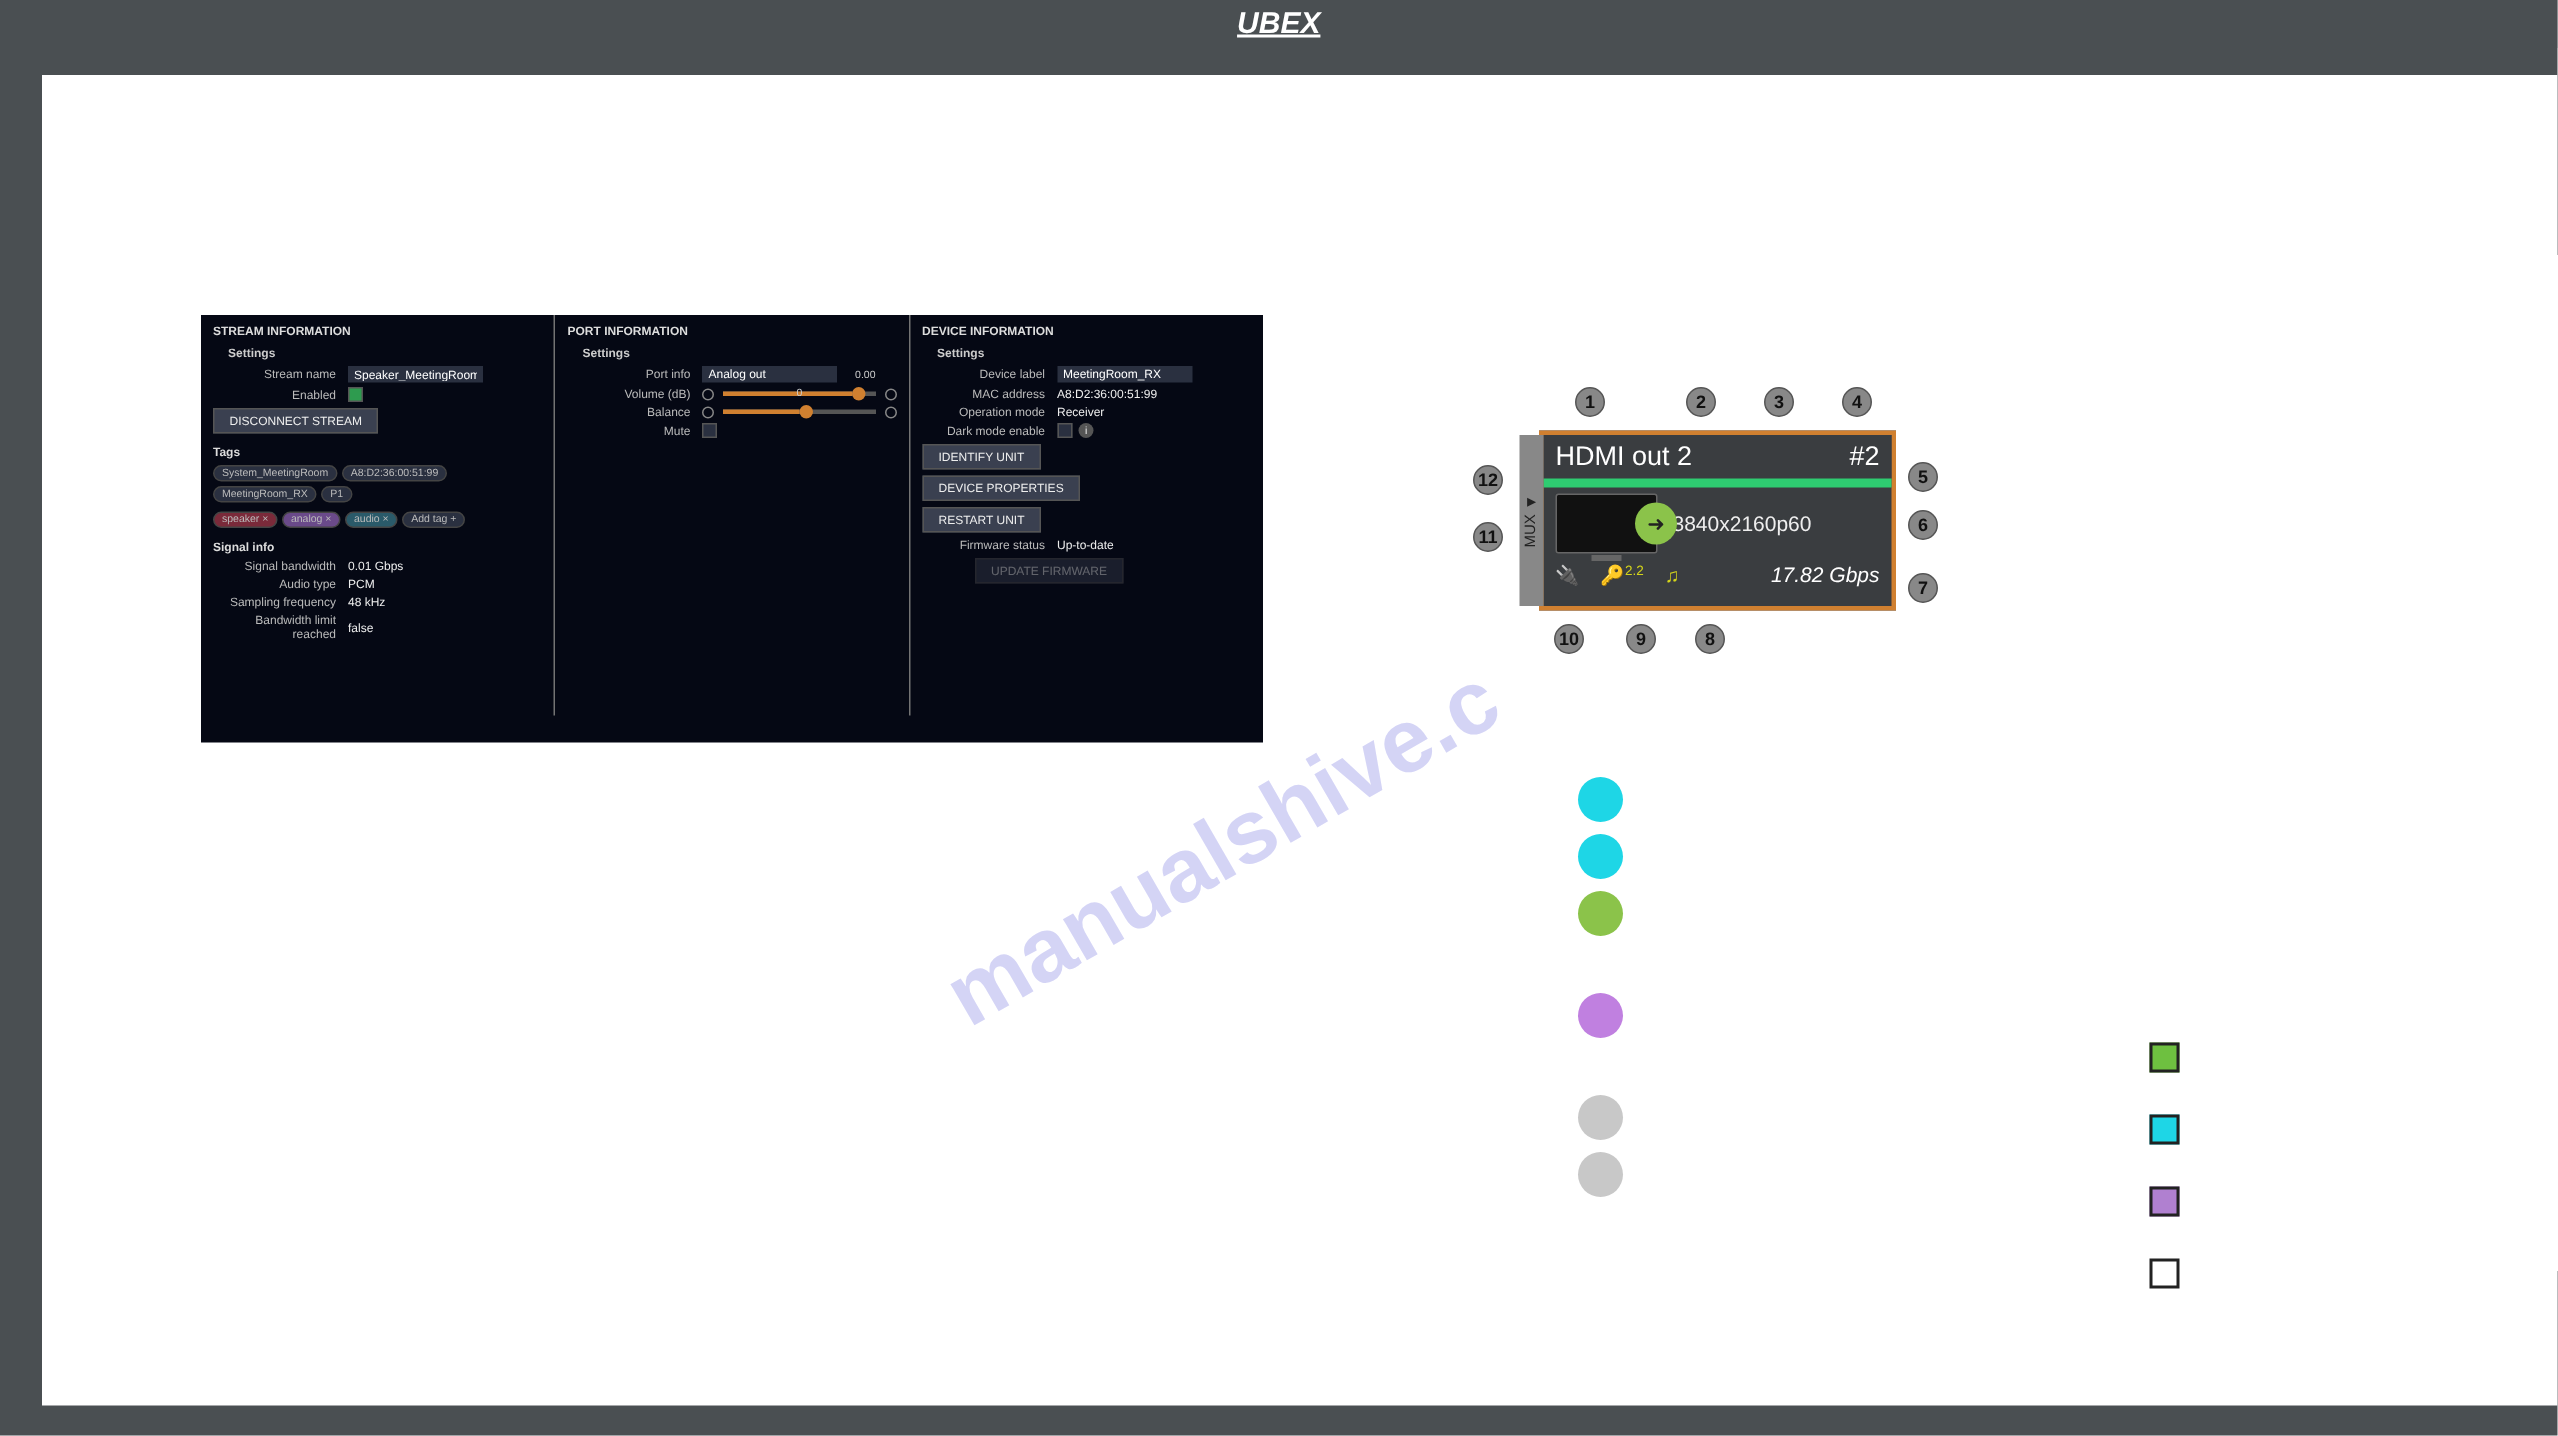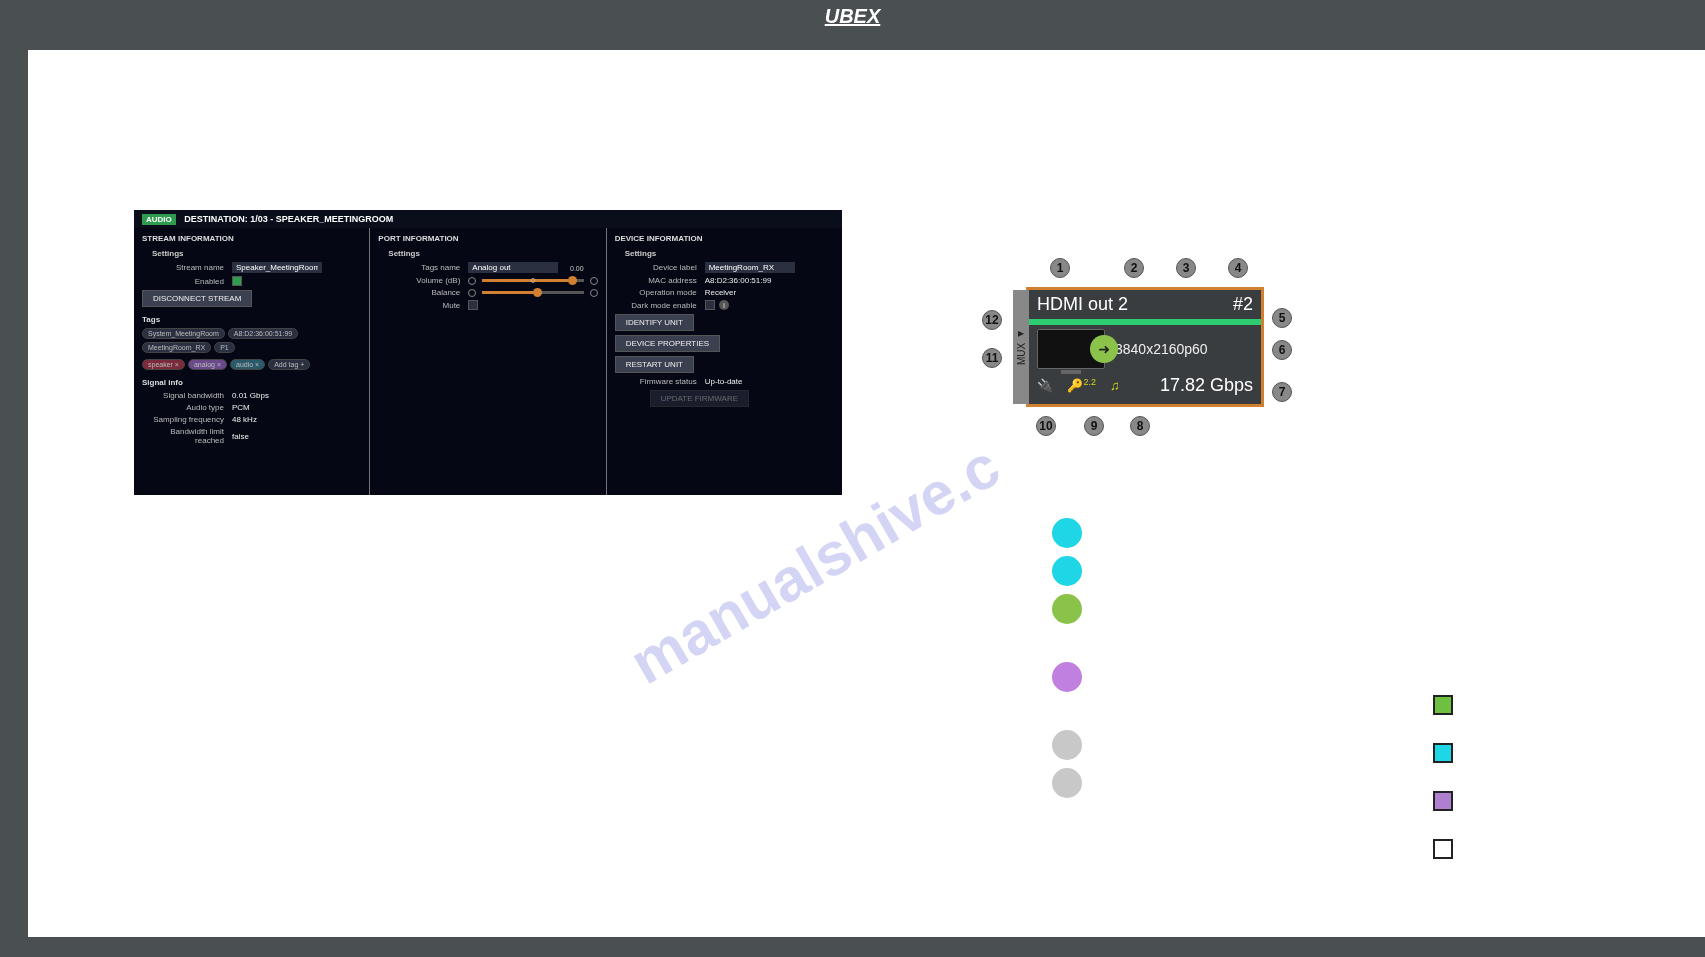--- a/index.html
+++ b/index.html
@@ -43,21 +43,21 @@
   .tile { position:absolute; left:998px; top:237px; width:238px; height:120px; border:3px solid #d08030; background:#3a3d40; color:#fff; }
   .tile-mux { position:absolute; left:-16px; top:0; width:16px; height:100%; background:#888; writing-mode:vertical-lr; transform:rotate(180deg); text-align:center; font-size:10px; color:#222; display:flex; align-items:center; justify-content:center;}
   .tile-top { display:flex; justify-content:space-between; padding:4px 8px; font-size:18px; background:#3a3d40;gap:47px;}
   .tile-bar { height:6px; background:#2ecc71;}
   .tile-mid { display:flex; align-items:center; padding:4px 8px; gap:10px;}
   .mini-monitor { width:68px; height:40px; background:#111; border:1px solid #666; position:relative; border-radius:2px;}
   .mini-monitor::after{content:"";position:absolute;bottom:-6px;left:50%;transform:translateX(-50%);width:20px;height:4px;background:#666;}
   .play-badge { position:absolute; right:-14px; top:50%; transform:translateY(-50%); width:28px;height:28px;background:#8bc34a;border-radius:50%;display:flex;align-items:center;justify-content:center;color:#222;font-size:14px;}
   .tile-res { font-size:14px; color:#eee;}
   .tile-bot { display:flex; align-items:center; padding:2px 8px 6px; gap:14px; font-size:13px;}
-  .tile-bot .bw { margin-left:auto; font-size:18px;}
+  .tile-bot .bw { margin-left:auto; font-size:14px;font-style:italic;}
   .callout { position:absolute; width:20px; height:20px; background:#888; color:#111; border-radius:50%; font-size:12px; display:flex; align-items:center;justify-content:center; font-weight:bold; border:1px solid #555;}
 
   .dots { position:absolute; left:1024px; top:468px; display:flex; flex-direction:column; gap:8px;}
   .dot { width:30px; height:30px; border-radius:50%;}
   .d-cyan{background:#1ed6e6;} .d-green{background:#8bc34a;} .d-purple{background:#c080e0;} .d-grey{background:#c8c8c8;}
   .gap{height:22px;}
 
   .legend { position:absolute; left:1405px; top:645px; display:flex; flex-direction:column; gap:28px;}
   .lg-sq { width:20px;height:20px; border:2px solid #222; display:block;}
   .lg-g{background:#6ec040;} .lg-c{background:#1ed6e6;} .lg-p{background:#b080d0;} .lg-w{background:#fff;}
@@ -67,24 +67,20 @@
 
 <div class="top-bar">
   <span class="logo">UBEX</span>
 </div>
 
 <div class="content">
 
   <div class="watermark">manualshive.c</div>
 
   <div class="panel">
-    <div class="panel-header">
-      <span class="badge">AUDIO</span>
-      <span class="panel-title">DESTINATION: 1/03 - SPEAKER_MEETINGROOM</span>
-    </div>
     <div class="panel-body">
 
       <div class="col">
         <div class="col-head">STREAM INFORMATION</div>
         <div class="sub-head">Settings</div>
         <div class="row">
             <span class="lbl">Stream name</span>
             <span class="val"><input class="inp" value="Speaker_MeetingRoom" style=""></span>
           </div>
         <div class="row">
@@ -121,21 +117,21 @@
         <div class="row">
             <span class="lbl">Bandwidth limit reached</span>
             <span class="val">false</span>
           </div>
       </div>
 
       <div class="col">
         <div class="col-head">PORT INFORMATION</div>
         <div class="sub-head">Settings</div>
         <div class="row">
-            <span class="lbl">Tags name</span>
+            <span class="lbl">Port info</span>
             <span class="val"><input class="inp" value="Analog out" style=""></span>
           </div>
         <div class="row slider-row">
             <span class="lbl">Volume (dB)</span>
             <span class="end"></span>
             <span class="track">
               <span class="fill" style="width:85%"></span>
               <span class="thumb" style="left:85%"></span>
               <span style="position:absolute;right:0;top:-14px;font-size:7px;color:#ccc">0.00</span>
             </span>

